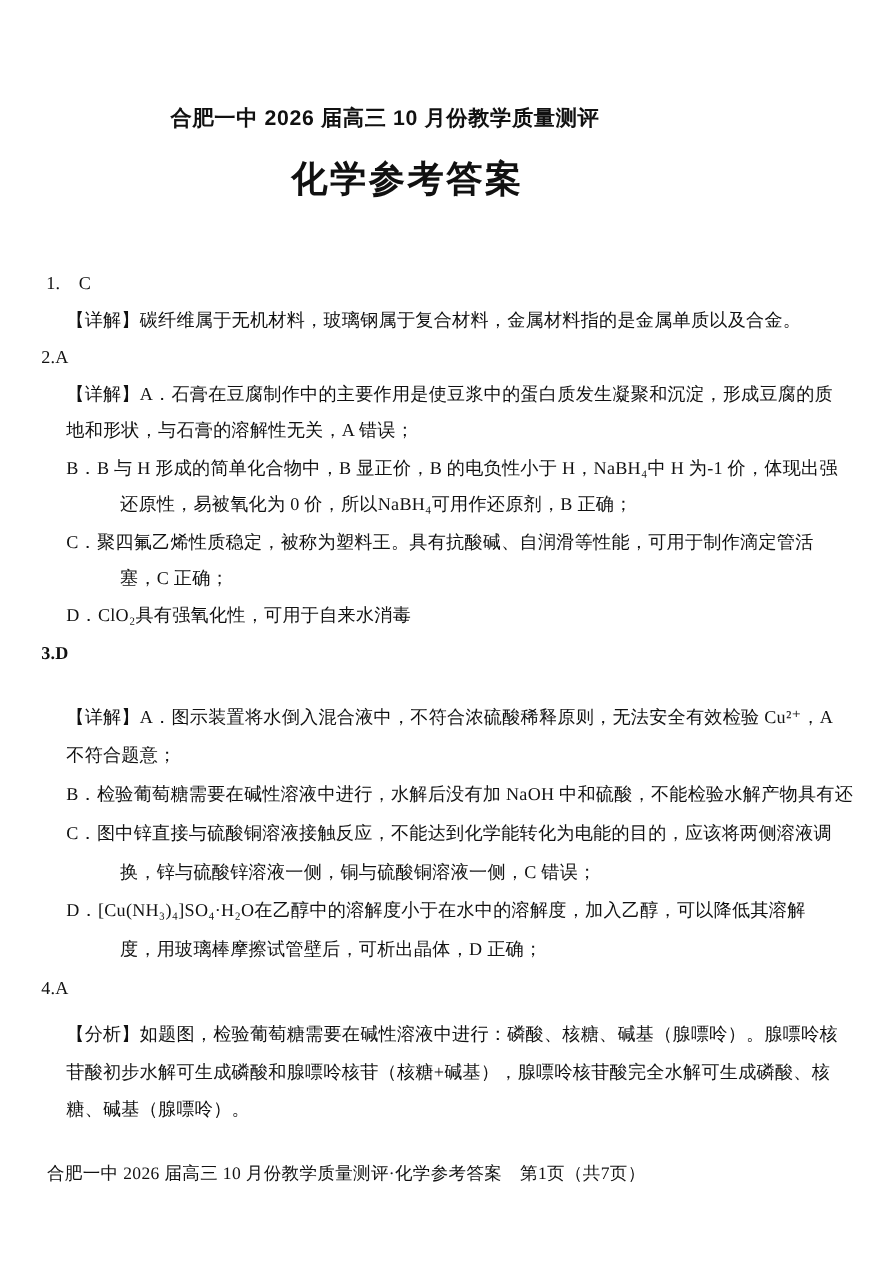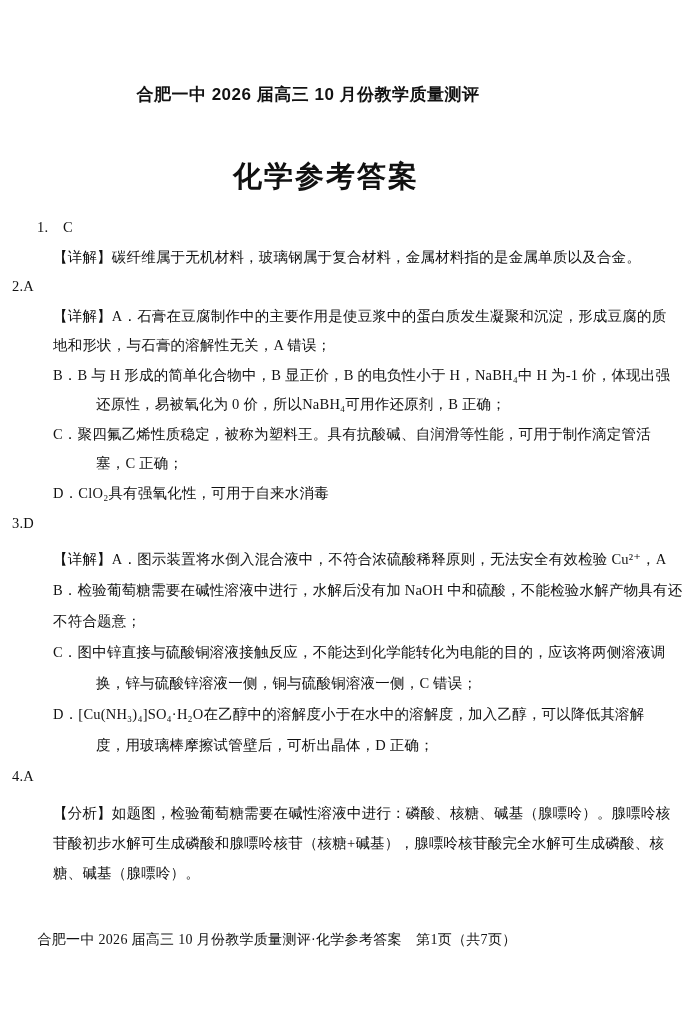--- a/index.html
+++ b/index.html
@@ -31,40 +31,39 @@
   .subtitle {
     position: absolute;
     top: 124px;
     left: 0;
     width: 652px;
     text-align: center;
     font-weight: bold;
     font-size: 29px;
     line-height: 40px;
     letter-spacing: 2px;
-    margin-top: 32px;
   }
   .content {
     position: absolute;
     top: 213px;
     left: 0;
     width: 564px;
   }
   .line {
     font-size: 14.5px;
     line-height: 29.5px;
     white-space: nowrap;
     letter-spacing: 0.2px;
   }
-  .ind0 { padding-left: 12px; }
+  .ind0 { padding-left: 33px; }
   .ind0q1 { padding-left: 37px; }
   .ind1 { padding-left: 53px; }
   .ind2 { padding-left: 96px; }
   .q3 .line { line-height: 31px; }
-  .q3 .qnum { margin-bottom: 5px; }
+  .q3 .qnum { margin-bottom: 20px; font-weight: bold; }
   .q4 .line { line-height: 30px; }
   .q4 .qnum { margin-bottom: 7px; }
   .footer {
     position: absolute;
     top: 930px;
     left: 0;
     width: 554px;
     text-align: center;
     font-size: 14px;
     line-height: 20px;
@@ -93,22 +92,22 @@
       <div class="line ind1">B．B 与 H 形成的简单化合物中，B 显正价，B 的电负性小于 H，NaBH₄中 H 为-1 价，体现出强</div>
       <div class="line ind2">还原性，易被氧化为 0 价，所以NaBH₄可用作还原剂，B 正确；</div>
       <div class="line ind1">C．聚四氟乙烯性质稳定，被称为塑料王。具有抗酸碱、自润滑等性能，可用于制作滴定管活</div>
       <div class="line ind2">塞，C 正确；</div>
       <div class="line ind1">D．ClO₂具有强氧化性，可用于自来水消毒</div>
     </section>
 
     <section class="answer q3">
       <div class="line ind0 qnum">3.D</div>
       <div class="line ind1">【详解】A．图示装置将水倒入混合液中，不符合浓硫酸稀释原则，无法安全有效检验 Cu²⁺，A</div>
+      <div class="line ind1">不符合题意；</div>
       <div class="line ind1">B．检验葡萄糖需要在碱性溶液中进行，水解后没有加 NaOH 中和硫酸，不能检验水解产物具有还</div>
-      <div class="line ind1">不符合题意；</div>
       <div class="line ind1">C．图中锌直接与硫酸铜溶液接触反应，不能达到化学能转化为电能的目的，应该将两侧溶液调</div>
       <div class="line ind2">换，锌与硫酸锌溶液一侧，铜与硫酸铜溶液一侧，C 错误；</div>
       <div class="line ind1">D．[Cu(NH₃)₄]SO₄·H₂O在乙醇中的溶解度小于在水中的溶解度，加入乙醇，可以降低其溶解</div>
       <div class="line ind2">度，用玻璃棒摩擦试管壁后，可析出晶体，D 正确；</div>
     </section>
 
     <section class="answer q4">
       <div class="line ind0 qnum">4.A</div>
       <div class="line ind1">【分析】如题图，检验葡萄糖需要在碱性溶液中进行：磷酸、核糖、碱基（腺嘌呤）。腺嘌呤核</div>
       <div class="line ind1">苷酸初步水解可生成磷酸和腺嘌呤核苷（核糖+碱基），腺嘌呤核苷酸完全水解可生成磷酸、核</div>

